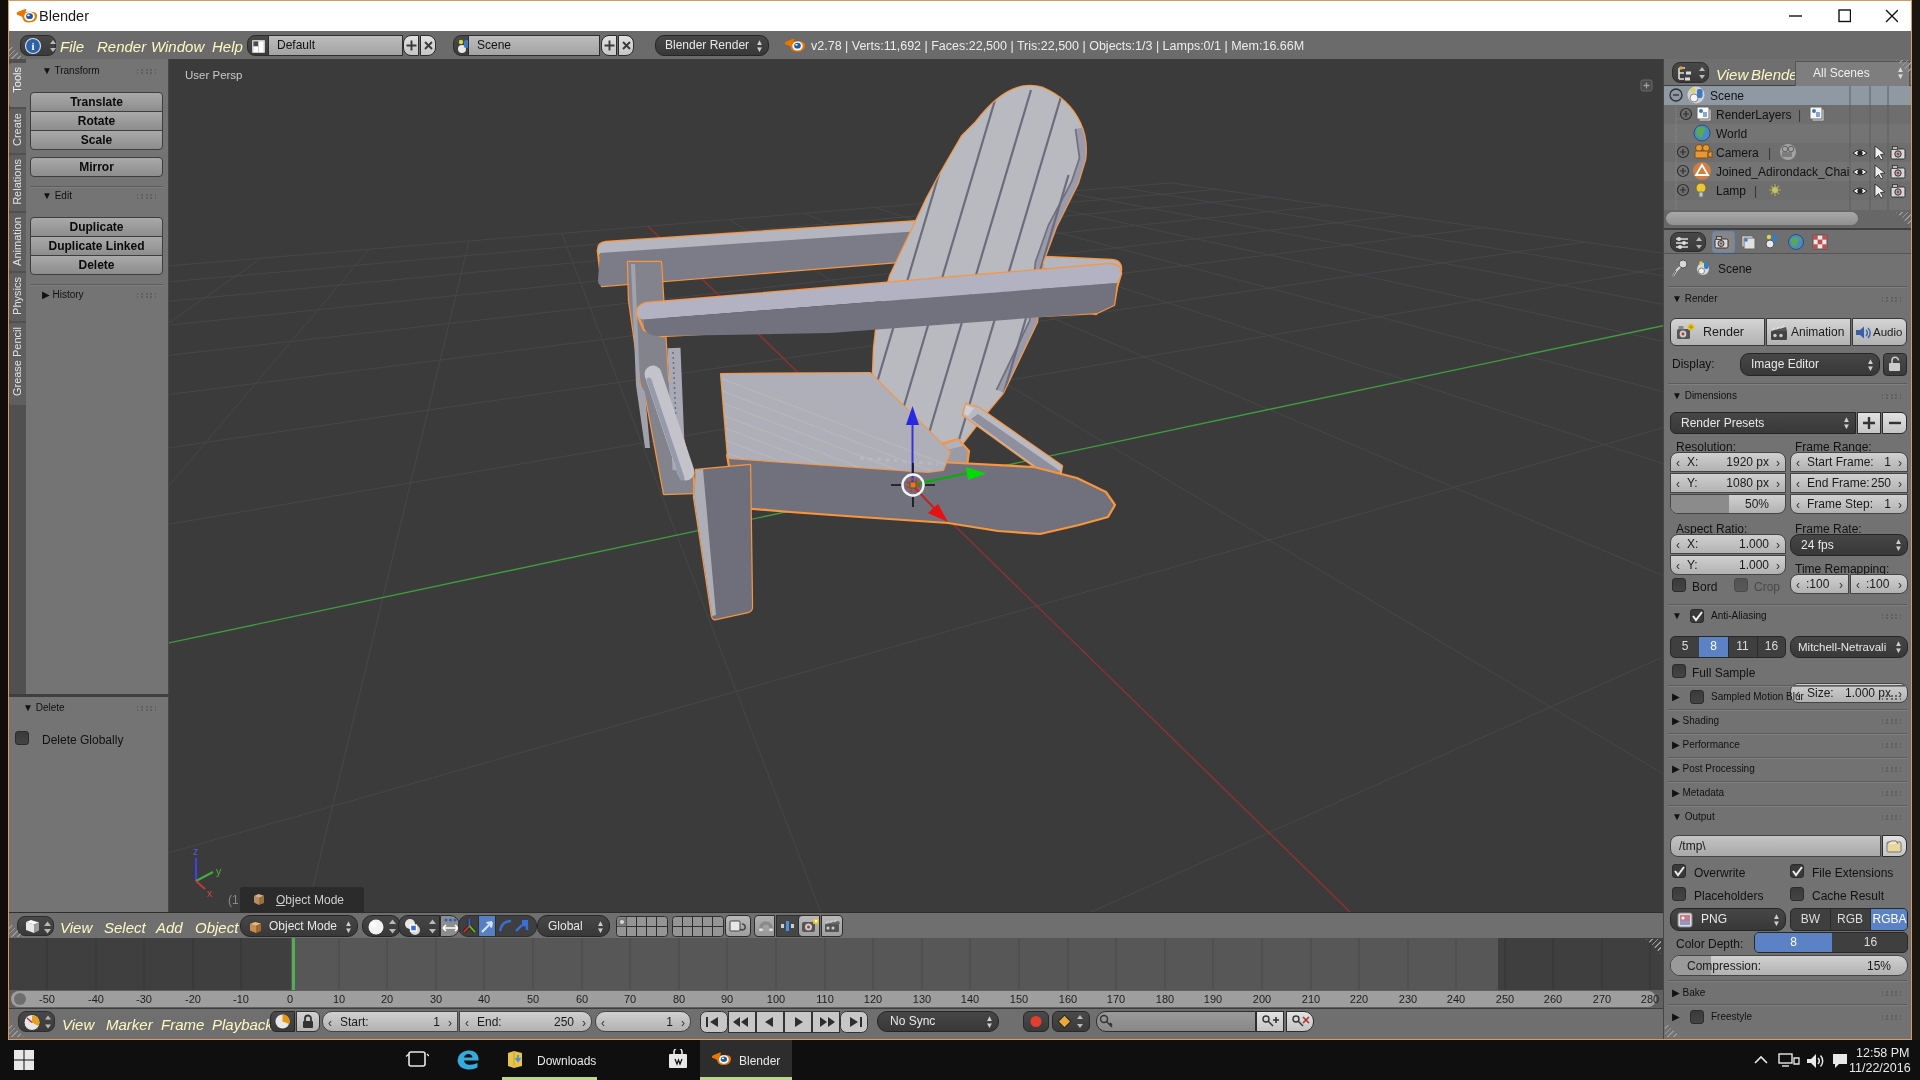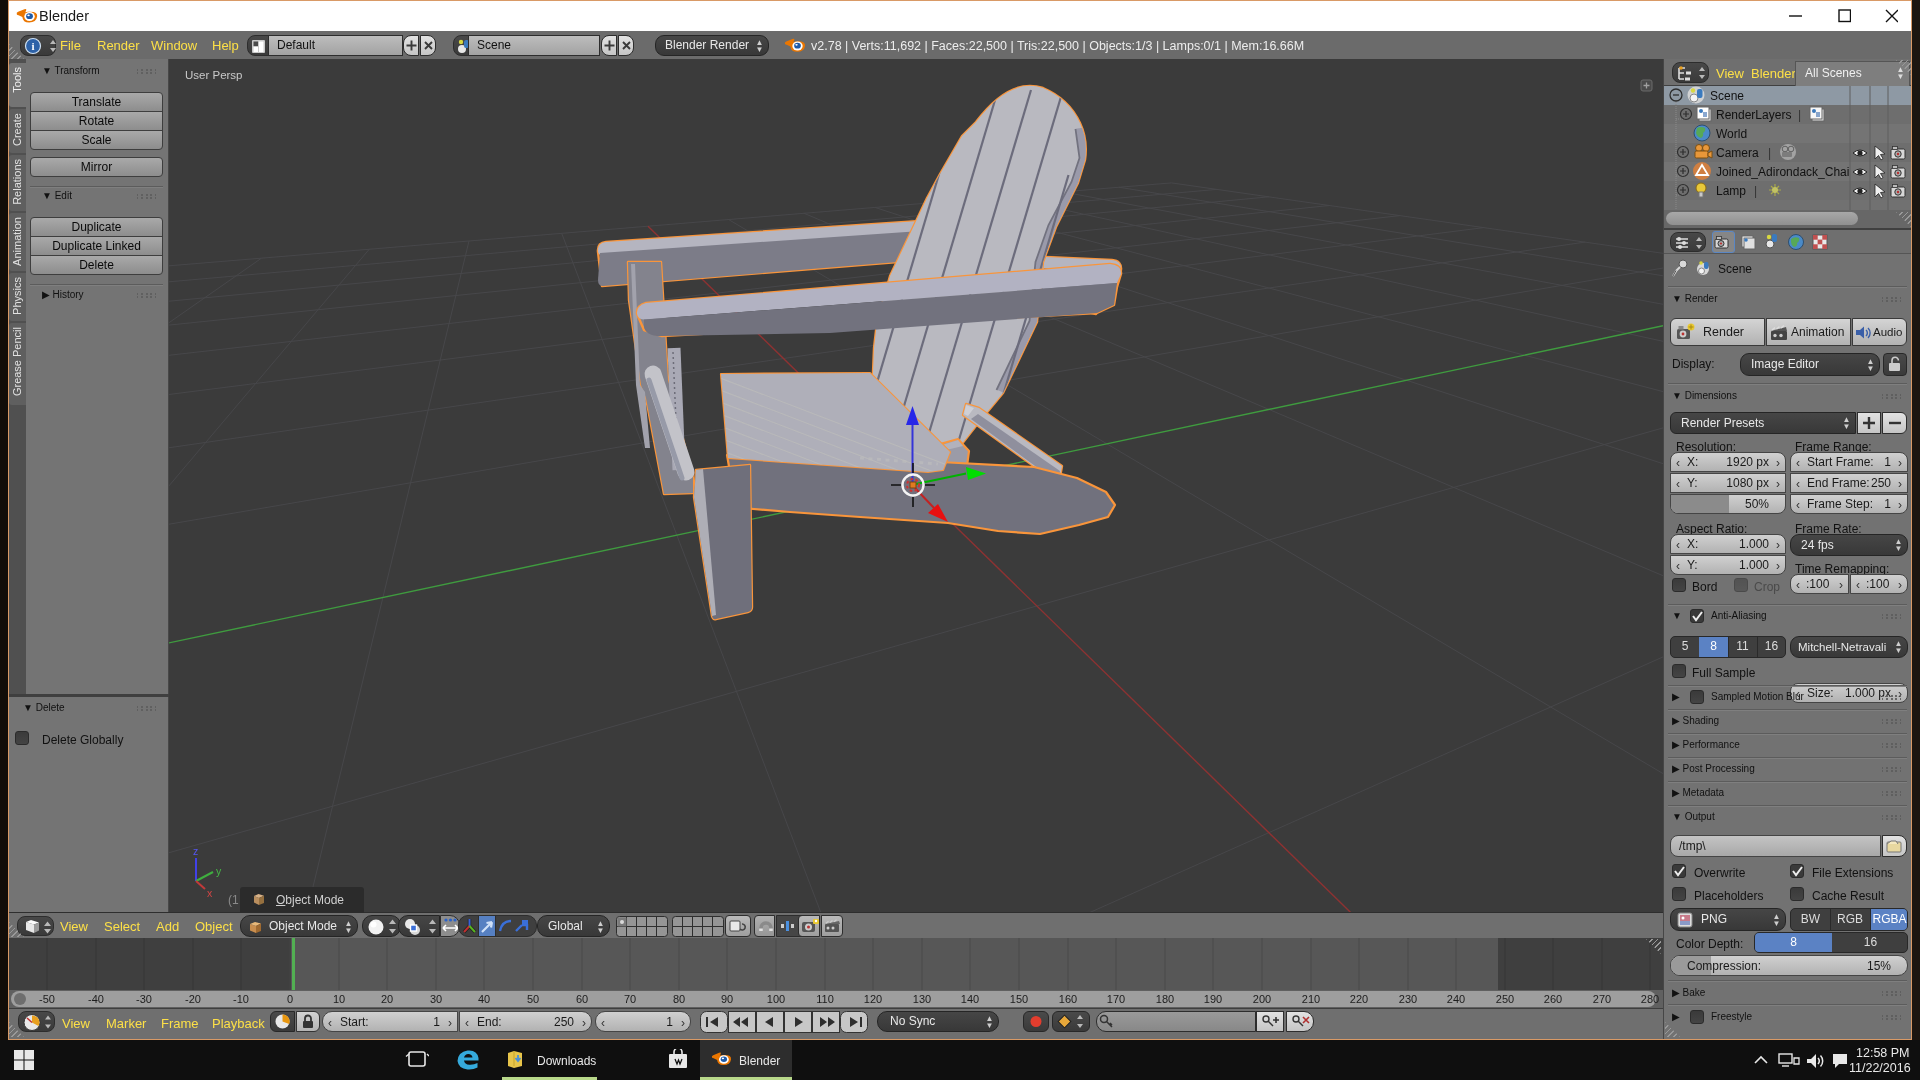--- a/index.html
+++ b/index.html
@@ -6,31 +6,31 @@
 html,body { width:1920px; height:1080px; overflow:hidden; background:#000; font-family:"Liberation Sans",sans-serif; }
 #root { position:absolute; left:0; top:0; width:1920px; height:1080px; }
 .abs { position:absolute; }
 #desk-l { left:0; top:0; width:8px; height:1040px; background:#120d08; }
 #desk-r { left:1912px; top:0; width:8px; height:1040px; background:#1c1610; }
 #win { left:8px; top:0; width:1904px; height:1040px; border:1px solid #d99a66; background:#6b6b6b; }
 #titlebar { left:0; top:0; width:1902px; height:30px; background:#fff; }
 #titlebar .tname { position:absolute; left:30px; top:7px; font-size:14.5px; color:#1a1a1a; }
 .wbtn { position:absolute; top:0; width:13px; height:30px; }
 #infobar { left:0; top:30px; width:1902px; height:29px; background:#6b6b6b; border-bottom:1px solid #3c3c3c; }
-.menutxt { position:absolute; top:7px; font-size:13px; color:#fde047; }
+.menutxt { position:absolute; top:7px; font-size:15px; color:#fef9c3;font-style:italic; }
 .hdrbtn { position:absolute; border:1px solid #2d2d2d; border-radius:8px; background:linear-gradient(#484848,#3a3a3a); }
 .litefield { position:absolute; border:1px solid #2d2d2d; background:linear-gradient(#bdbdbd,#a2a2a2); color:#111; font-size:12px; }
 .plusbtn { position:absolute; border:1px solid #2d2d2d; background:linear-gradient(#e2e2e2,#c5c5c5); color:#222; }
 .plusbtn svg { position:absolute; left:0; top:0; }
 
 #toolshelf { left:0px; top:58px; width:160px; height:855px; background:#747474; border-right:1px solid #484848; }
 #tabcol { left:0px; top:0px; width:17px; height:635px; background:#505050; }
 .vtab { position:absolute; left:0; width:17px; background:#5f5f5f; color:#e2e2e2; font-size:11px; border-radius:3px 0 0 3px; }
 .vtab span { position:absolute; left:2px; top:4px; writing-mode:vertical-rl; transform:rotate(180deg); white-space:nowrap; }
-.shelfbtn { position:absolute; left:21px; width:133px; height:20px; background:linear-gradient(#a9a9a9,#8d8d8d); border:1px solid #3e3e3e; color:#0a0a0a; font-size:12px; text-align:center; line-height:18px; }
+.shelfbtn { position:absolute; left:21px; width:133px; height:20px; background:linear-gradient(#a9a9a9,#8d8d8d); border:1px solid #3e3e3e; color:#0a0a0a; font-size:12px; text-align:center; line-height:18px;font-weight:bold; }
 .paneltitle { position:absolute; font-size:10px; color:#111; }
 .grip { position:absolute; width:21px; height:2px; background-image:repeating-linear-gradient(90deg,#5e5e5e 0 1.5px,transparent 1.5px 4.5px); opacity:.9; }
 .grip:after { content:""; position:absolute; left:0; top:3px; width:21px; height:2px; background-image:inherit; }
 #viewport { left:160px; top:58px; width:1494px; height:855px; background:#3b3b3b; overflow:hidden; }
 #vphdr { left:0px; top:911px; width:1654px; height:27px; background:#6f6f6f; border-top:1px solid #2e2e2e; border-bottom:1px solid #414141; }
 #timeline { left:0px; top:937px; width:1654px; height:101px; background:#6f6f6f; overflow:hidden; }
 #rightcol { left:1654px; top:58px; width:248px; height:980px; background:#727272; border-left:1px solid #464646; overflow:hidden; }
 .sep { position:absolute; height:1px; background:#5c5c5c; box-shadow:0 1px 0 #7f7f7f; }
 .ckbox { position:absolute; width:14px; height:14px; background:linear-gradient(#3a3a3a,#444); border:1px solid #2b2b2b; border-radius:3px; }
 .cklbl { position:absolute; font-size:12px; color:#111; }
@@ -312,21 +312,21 @@
           <svg width="37" height="21">
               <path d="M6,5 h6 M6,5 v11 M6,10 h5 M6,16 h5" stroke="#ddd" stroke-width="1.6" fill="none"></path>
               <rect x="13" y="8.5" width="5" height="3" fill="#ddd"></rect>
               <rect x="12" y="14.5" width="5" height="3" fill="#ddd"></rect>
               <circle cx="8" cy="5" r="1.8" fill="#e8a020"></circle>
               <path d="M26,8 l3,-4 l3,4 Z M26,12 l3,4 l3,-4 Z" fill="#b9b9b9"></path>
             </svg>
         </div>
         <div class="menutxt" style="left:52px;top:7px">View</div>
         <div class="menutxt" style="left:87px;top:7px">Blender</div>
-        <div class="abs" style="left:131px;top:2px;width:115px;height:30px;background:#7e7e7e;border:1px solid #555;color:#f0f0f0;font-size:12px;line-height:22px;padding-left:9px">All Scenes<span class="updn" style="top:4px;color:#ddd">▲<br>▼</span></div>
+        <div class="abs" style="left:131px;top:2px;width:115px;height:30px;background:#7e7e7e;border:1px solid #555;color:#f0f0f0;font-size:12px;line-height:22px;padding-left:17px">All Scenes<span class="updn" style="top:4px;color:#ddd">▲<br>▼</span></div>
       </div>
       <div class="abs" style="left:0;top:27px;width:247px;height:19px;background:#8e99a4"></div>
       <div class="abs" style="left:0;top:46px;width:247px;height:19px;background:#6e6e6e"></div>
       <div class="abs" style="left:0;top:65px;width:247px;height:19px;background:#747474"></div>
       <div class="abs" style="left:0;top:84px;width:247px;height:19px;background:#6e6e6e"></div>
       <div class="abs" style="left:0;top:103px;width:247px;height:19px;background:#747474"></div>
       <div class="abs" style="left:0;top:122px;width:247px;height:19px;background:#6e6e6e"></div>
       <div class="abs" style="left:0;top:141px;width:247px;height:28px;background:#717171"></div>
       <svg width="247" height="142" style="left:0;top:27px">
         <g stroke="#8a8a8a" stroke-width="1" stroke-dasharray="1,1">

